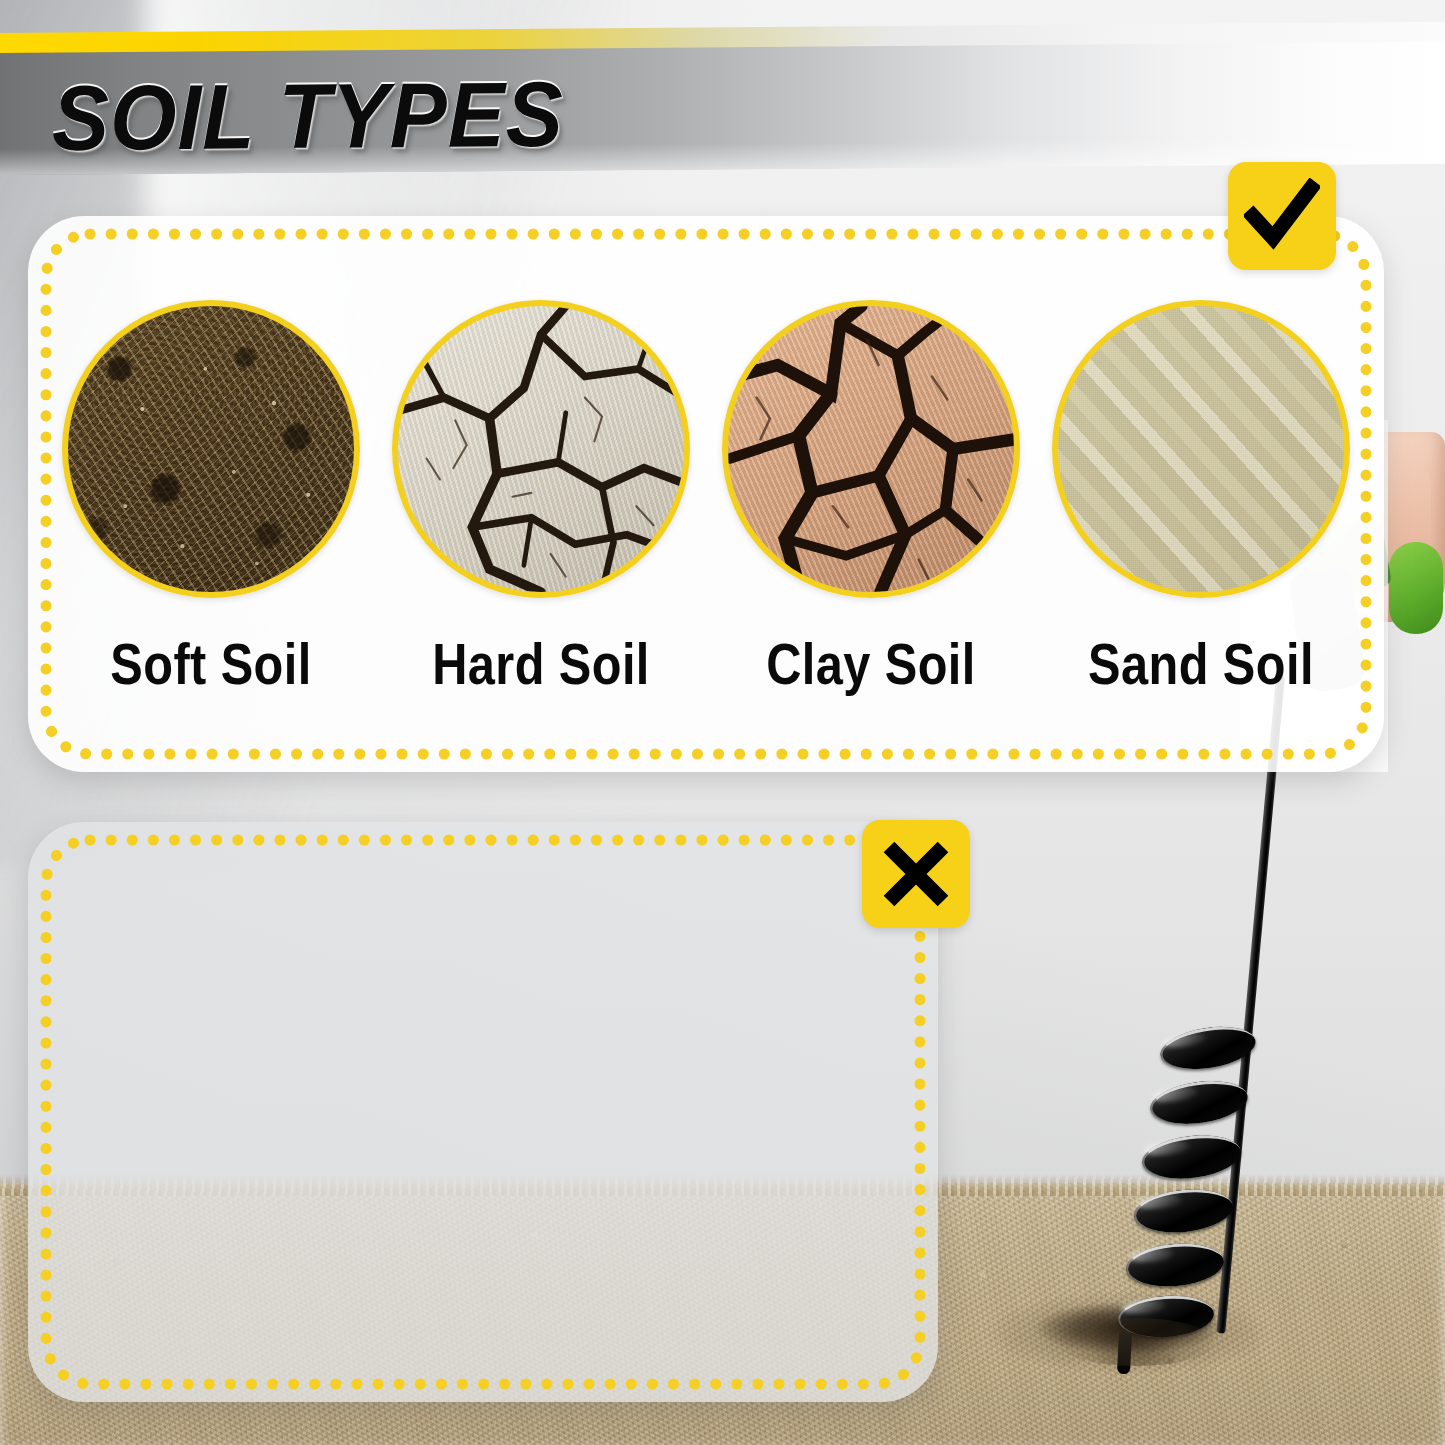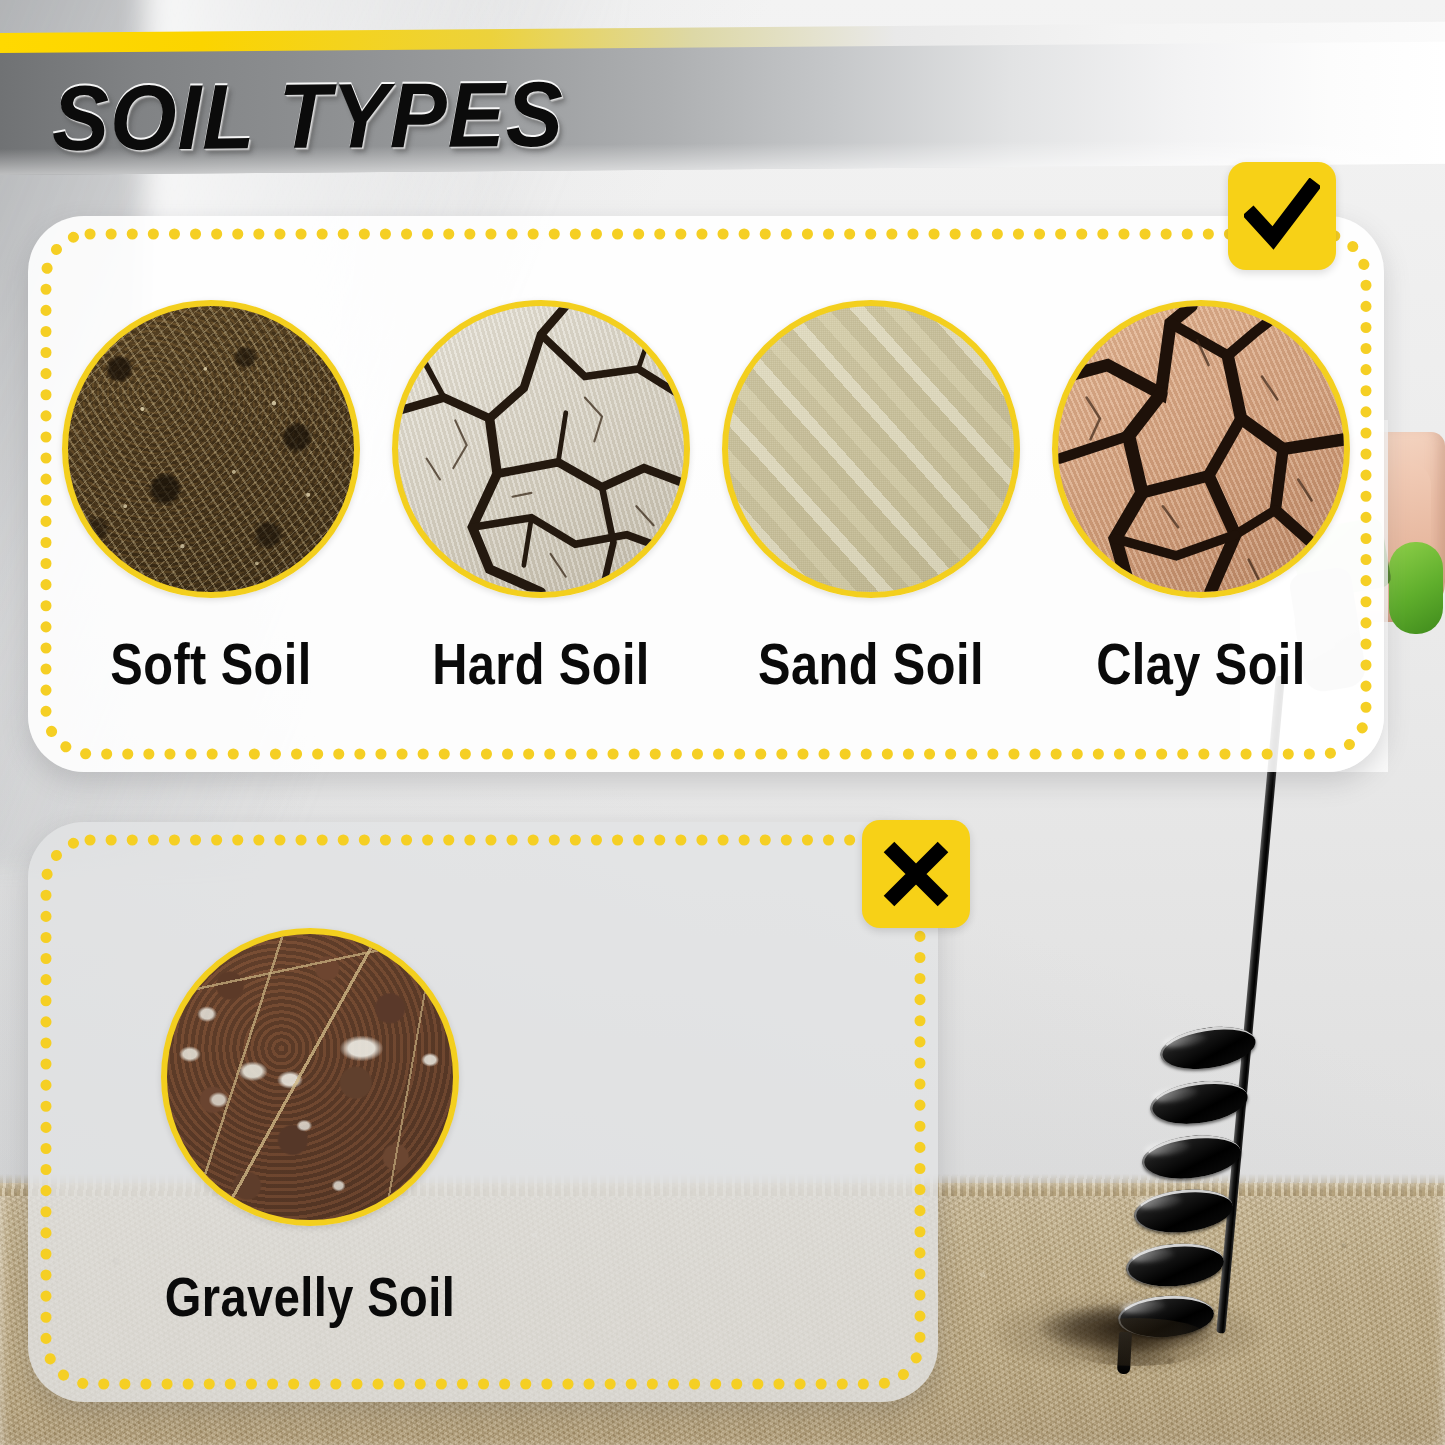--- a/index.html
+++ b/index.html
@@ -455,25 +455,20 @@
             <path d="M250 210 L268 230"></path>
             <path d="M160 260 L176 284"></path>
             <path d="M30 160 L44 182"></path>
           </g>
         </svg>
       </div>
       <div class="label" style="top:330px; font-size:58px;">Hard Soil</div>
     </div>
 
     <div class="item" style="width:330px;">
-      <div class="circle tex-sand" style="width:298px;height:298px;margin:0 auto;"></div>
-      <div class="label" style="top:330px; font-size:58px;">Sand Soil</div>
-    </div>
-
-    <div class="item" style="width:330px;">
       <div class="circle tex-clay" style="width:298px;height:298px;margin:0 auto;">
         <svg class="circle-inner" viewBox="0 0 300 300" preserveAspectRatio="none">
           <g stroke="#1e1109" fill="none" stroke-linecap="round">
             <path d="M0 76 L52 62 L108 92 L118 18 L140 0" stroke-width="13"></path>
             <path d="M108 92 L74 136 L88 196 L60 244 L76 300" stroke-width="14"></path>
             <path d="M118 18 L178 52 L206 28 L242 0" stroke-width="11"></path>
             <path d="M178 52 L192 118 L236 150 L300 140" stroke-width="13"></path>
             <path d="M74 136 L2 160" stroke-width="11"></path>
             <path d="M88 196 L158 178 L192 118" stroke-width="12"></path>
             <path d="M236 150 L228 214 L268 250 L300 244" stroke-width="12"></path>
@@ -486,46 +481,44 @@
             <path d="M146 36 L158 62"></path>
             <path d="M214 74 L230 98"></path>
             <path d="M110 210 L126 232"></path>
             <path d="M252 182 L266 204"></path>
             <path d="M200 266 L212 290"></path>
           </g>
         </svg>
       </div>
       <div class="label" style="top:330px; font-size:58px;">Clay Soil</div>
     </div>
+
+    <div class="item" style="width:330px;">
+      <div class="circle tex-sand" style="width:298px;height:298px;margin:0 auto;"></div>
+      <div class="label" style="top:330px; font-size:58px;">Sand Soil</div>
+    </div>
   </div>
 
   <div class="badge badge-check">
     <svg width="76" height="76" viewBox="0 0 76 76">
       <path d="M9 38 L29 60 L67 10" fill="none" stroke="#000" stroke-width="15" stroke-linecap="square" stroke-linejoin="miter"></path>
     </svg>
   </div>
 
   <div class="card card-bad">
     <div class="dots">
       <svg viewBox="0 0 910 580" preserveAspectRatio="none">
         <rect x="18" y="18" width="874" height="544" rx="44" ry="44" fill="none" stroke="#f5cf24" stroke-width="11" stroke-linecap="round" stroke-dasharray="0.1 21"></rect>
       </svg>
     </div>
   </div>
 
   <div class="circle-row row-bad">
 
 
-    <div class="item" style="width:448px;">
-      <div class="circle tex-gravel" style="width:298px;height:298px;margin:0 auto;">
-        <div class="rocks"></div>
-        <div class="straw"></div>
-      </div>
-      <div class="label" style="top:336px; font-size:56px;">Gravelly Soil</div>
-    </div>
   </div>
 
   <div class="badge badge-cross">
     <svg width="70" height="70" viewBox="0 0 70 70">
       <path d="M8 8 L62 62 M62 8 L8 62" fill="none" stroke="#000" stroke-width="15" stroke-linecap="butt"></path>
     </svg>
   </div>
 
 </div>
 

